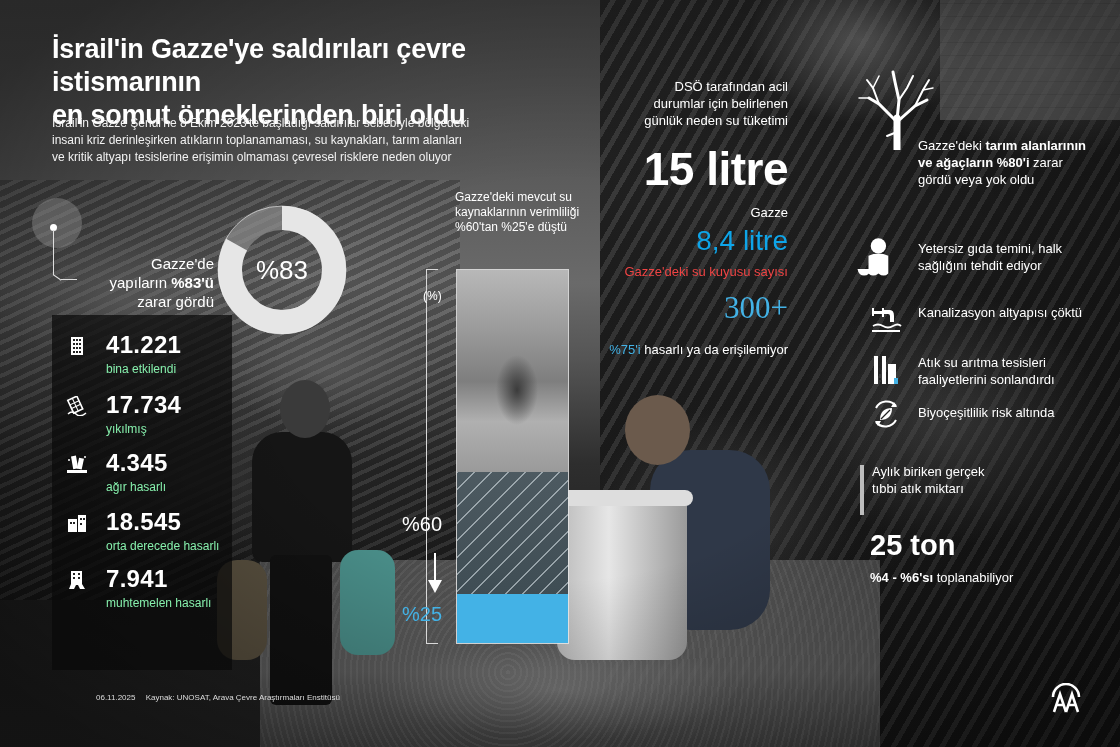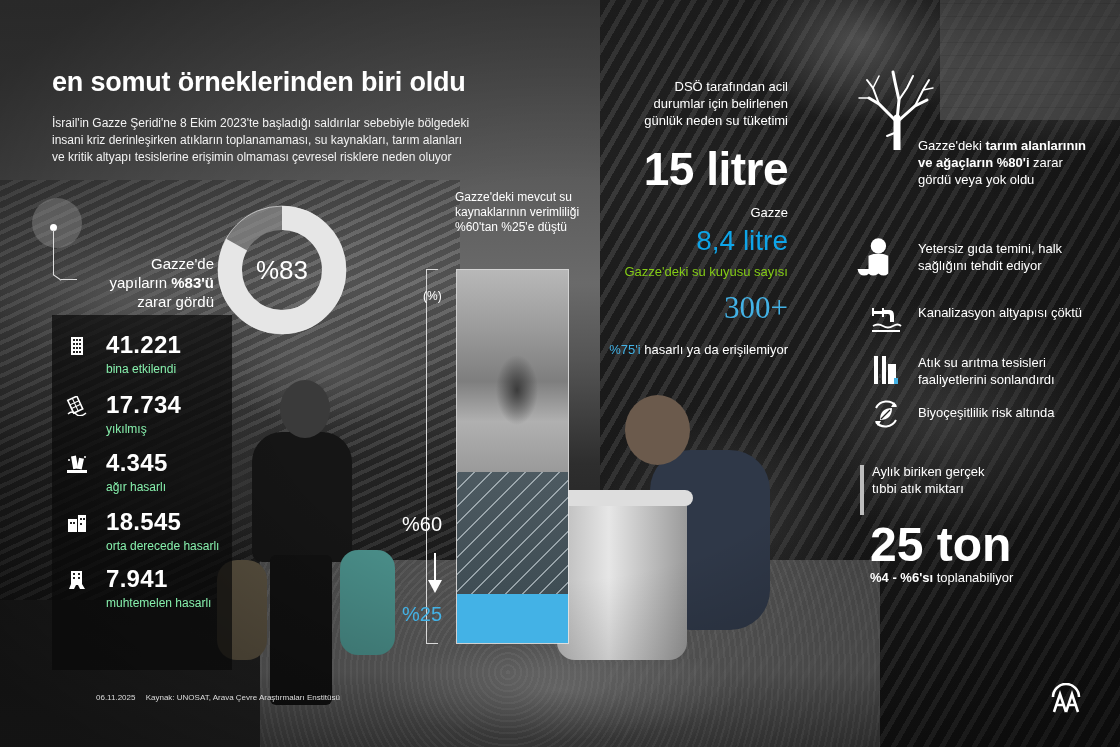--- a/index.html
+++ b/index.html
@@ -144,37 +144,37 @@
     border-left: 7px solid transparent; border-right: 7px solid transparent; border-top: 13px solid #fff;
   }
   .eff-val25 { position: absolute; left: 402px; top: 603px; font-size: 20px; color: #43b2e6; }
 
   
   .right-col { position: absolute; right: 332px; text-align: right; }
   .who-caption { top: 78px; width: 160px; font-size: 13px; line-height: 17px; color: #fff; }
   .who-value { top: 142px; font-size: 46px; font-weight: 700; color: #fff; line-height: 54px; letter-spacing: -0.5px; }
   .gaza-label { top: 205px; font-size: 13px; color: #fff; }
   .gaza-value { top: 224px; font-size: 28px; font-weight: 400; color: #0ea5e9; line-height: 34px; }
-  .wells-caption { top: 263px; width: 180px; font-size: 13px; line-height: 17px; color: #84cc16; }
+  .wells-caption { top: 263px; width: 180px; font-size: 13px; line-height: 17px; color: #ef4444; }
   .wells-value { top: 290px; font-size: 31px; color: #43b2e6; line-height: 36px; font-family: Liberation Serif, serif; }
   .wells-note { top: 341px; width: 180px; font-size: 13px; line-height: 17px; color: #fff; }
   .wells-note .hl { color: #43b2e6; }
 
   
   .tree-icon { position: absolute; left: 857px; top: 70px; width: 80px; height: 80px; }
   .agri-text { position: absolute; left: 918px; top: 137px; width: 180px; font-size: 13px; line-height: 17px; color: #fff; }
   .agri-text b { font-weight: 700; }
 
   .impact { position: absolute; left: 870px; width: 230px; }
   .impact .ico { position: absolute; left: 0; top: 0; width: 32px; height: 32px; }
   .impact .txt { position: absolute; left: 48px; top: 0; width: 190px; font-size: 13px; line-height: 17px; color: #fff; }
 
   .waste-bar { position: absolute; left: 860px; top: 465px; width: 4px; height: 50px; background: #bdbdbd; }
   .waste-caption { position: absolute; left: 872px; top: 463px; width: 140px; font-size: 13px; line-height: 17px; color: #fff; }
-  .waste-value { position: absolute; left: 870px; top: 520px; font-size: 48px; font-weight: 700; color: #fff; line-height: 50px; }
+  .waste-value { position: absolute; left: 870px; top: 520px; font-size: 29px; font-weight: 700; color: #fff; line-height: 50px; }
   .waste-note { position: absolute; left: 870px; top: 570px; font-size: 13px; color: #fff; white-space: nowrap; }
   .waste-note b { font-weight: 700; }
 
   
   .footer { position: absolute; left: 52px; top: 693px; font-size: 8px; color: #ddd; white-space: nowrap; }
   .footer .date { margin-right: 8px; padding-left: 44px; }
   .aa-logo { position: absolute; left: 1050px; top: 683px; width: 32px; height: 30px; }
 </style>
 </head>
 <body>
@@ -195,21 +195,21 @@
   <div class="girl">
     <div class="dress"></div>
     <div class="head"></div>
     <div class="bucket"></div>
     <div class="rim"></div>
   </div>
   <div class="bg-vignette"></div>
 </div>
 
 <h1 class="title">
-  <br>
+  <span>İsrail'in Gazze'ye saldırıları çevre istismarının</span><br>
   <span>en somut örneklerinden biri oldu</span>
 </h1>
 <p class="subtitle">İsrail'in Gazze Şeridi'ne 8 Ekim 2023'te başladığı saldırılar sebebiyle bölgedeki insani kriz derinleşirken atıkların toplanamaması, su kaynakları, tarım alanları ve kritik altyapı tesislerine erişimin olmaması çevresel risklere neden oluyor</p>
 
 <div class="stats-panel"></div>
 
 <div class="pointer-circle"></div>
 <div class="pointer-dot"></div>
 <div class="pointer-line-v"></div>
 <div class="pointer-line-d"></div>

